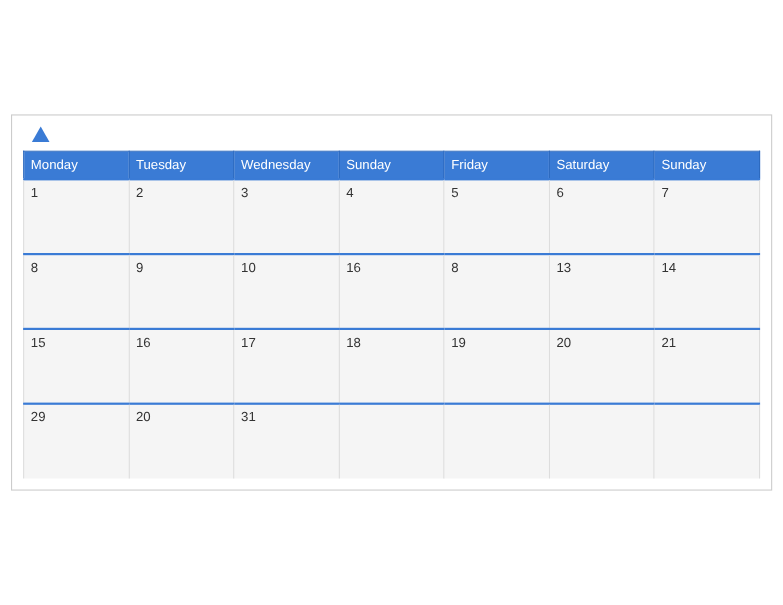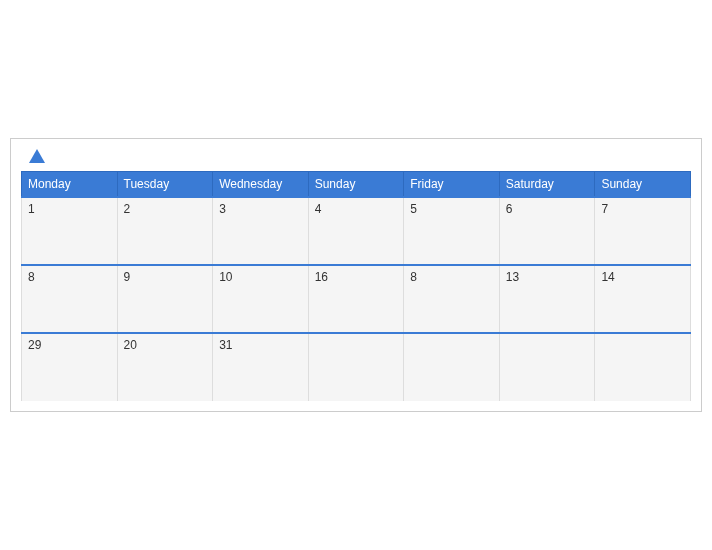--- a/index.html
+++ b/index.html
@@ -145,20 +145,29 @@
         <tr>
           <td><span class="day-num">8</span></td>
           <td><span class="day-num">9</span></td>
           <td><span class="day-num">10</span></td>
           <td><span class="day-num">16</span></td>
           <td><span class="day-num">8</span></td>
           <td><span class="day-num">13</span></td>
           <td><span class="day-num">14</span></td>
         </tr>
         <tr>
+          <td><span class="day-num">15</span></td>
+          <td><span class="day-num">16</span></td>
+          <td><span class="day-num">17</span></td>
+          <td><span class="day-num">18</span></td>
+          <td><span class="day-num">19</span></td>
+          <td><span class="day-num">20</span></td>
+          <td><span class="day-num">21</span></td>
+        </tr>
+        <tr>
           <td><span class="day-num">29</span></td>
           <td><span class="day-num">20</span></td>
           <td><span class="day-num">31</span></td>
           <td class="empty"></td>
           <td class="empty"></td>
           <td class="empty"></td>
           <td class="empty"></td>
         </tr>
       </tbody>
   </table>

